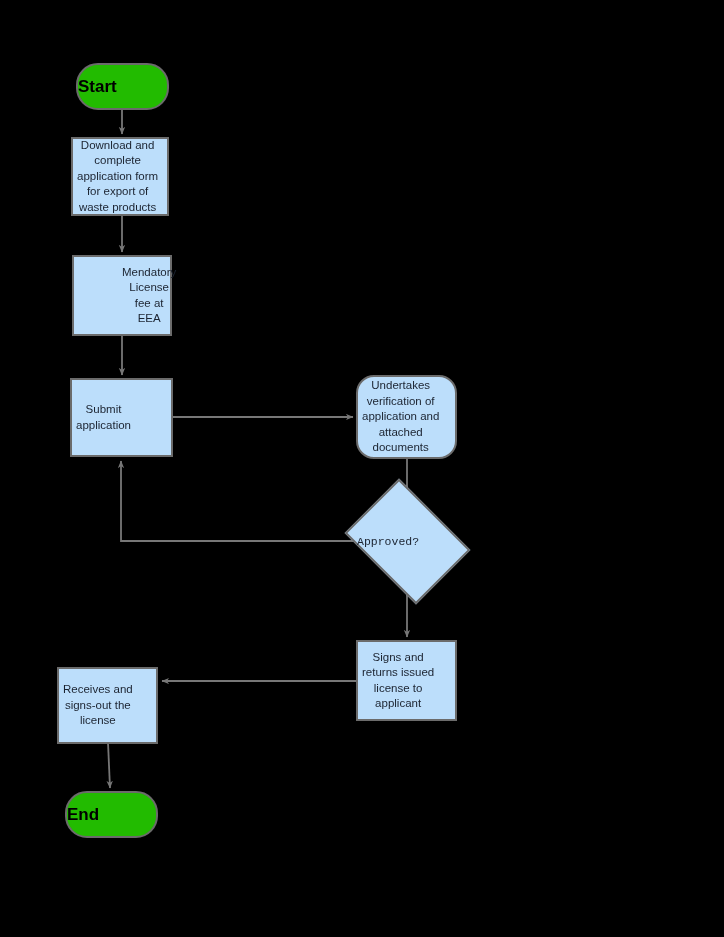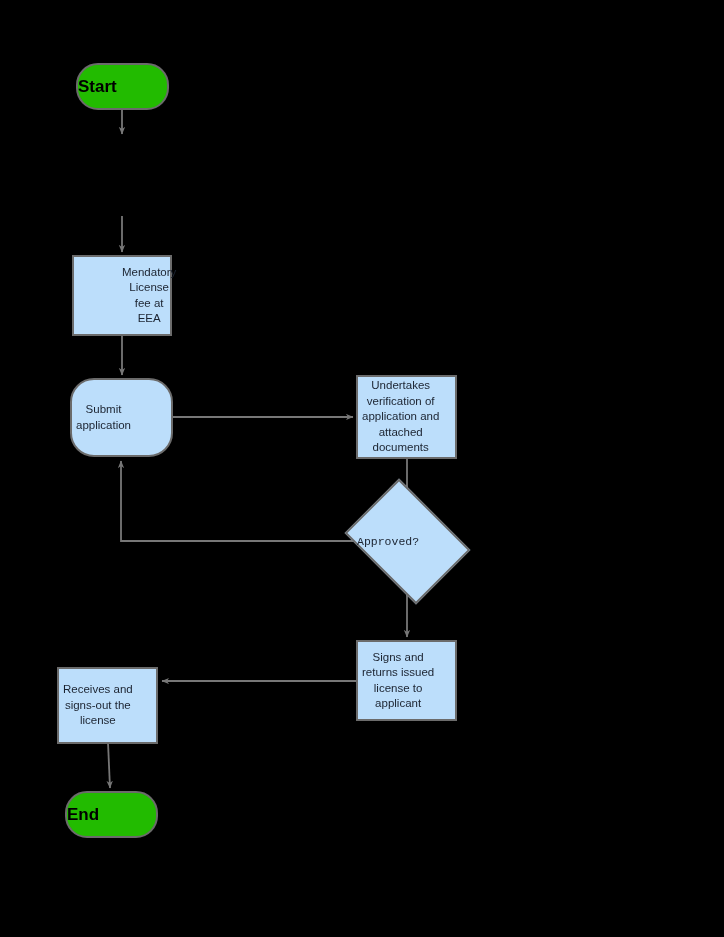--- a/index.html
+++ b/index.html
@@ -109,33 +109,40 @@
 
     <path d="M356,681 L162,681" stroke="#777777" stroke-width="1.8" fill="none" marker-end="url(#arrowhead)"></path>
 
     <path d="M107,720 L110,788" stroke="#777777" stroke-width="1.8" fill="none" marker-end="url(#arrowhead)"></path>
   </svg>
 
   <div class="node node-terminator" style="left:76px; top:63px; width:93px; height:47px;">
     <span class="label">Start</span>
   </div>
 
+  <div class="node node-process" style="left:71px; top:137px; width:98px; height:79px;">
+    <span class="label">Download and
+complete
+application form
+for export of
+waste products</span>
+  </div>
 
   <div class="node node-process" style="left:72px; top:255px; width:100px; height:81px;padding-left:48px;">
     <span class="label">Mendatory
 License fee at
 EEA</span>
   </div>
 
-  <div class="node node-process" style="left:70px; top:378px; width:103px; height:79px;border-radius:24px;">
+  <div class="node node-process" style="left:70px; top:378px; width:103px; height:79px;">
     <span class="label">Submit
 application</span>
   </div>
 
-  <div class="node node-process" style="left:356px; top:375px; width:101px; height:84px;">
+  <div class="node node-process" style="left:356px; top:375px; width:101px; height:84px;border-radius:18px;">
     <span class="label">Undertakes
 verification of
 application and
 attached
 documents</span>
   </div>
 
   <div class="node node-decision" style="left:357px; top:503px; width:101px; height:77px;font-family:Liberation Mono, monospace;">
     <span class="diamond-shape"></span>
     <span class="label">Approved?</span>

